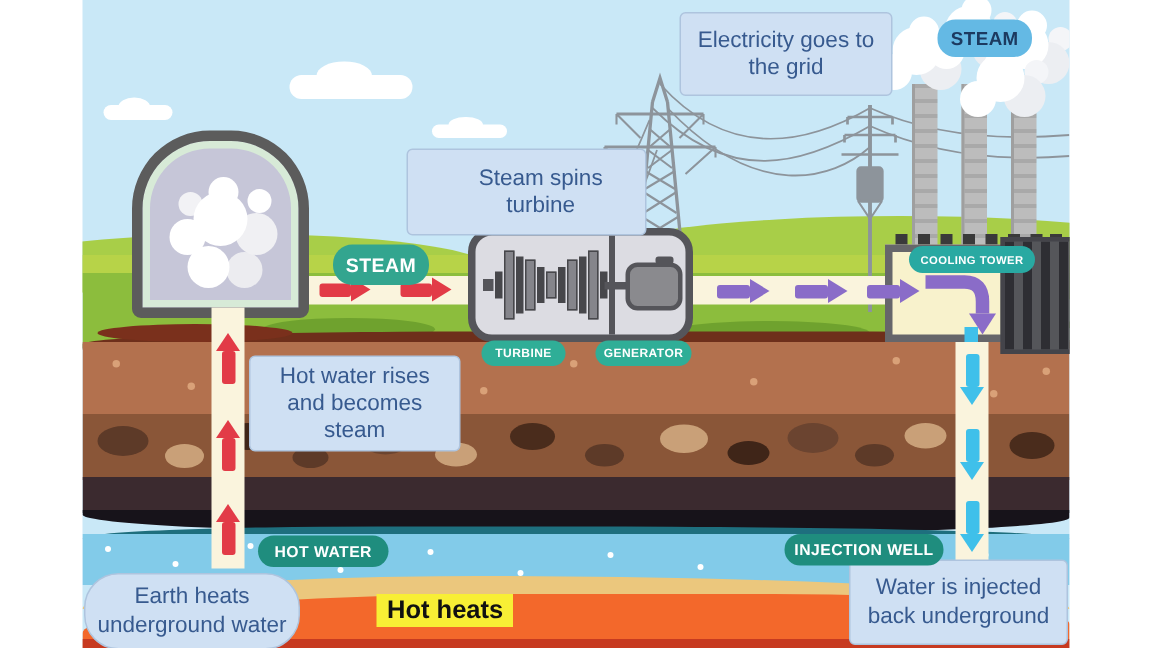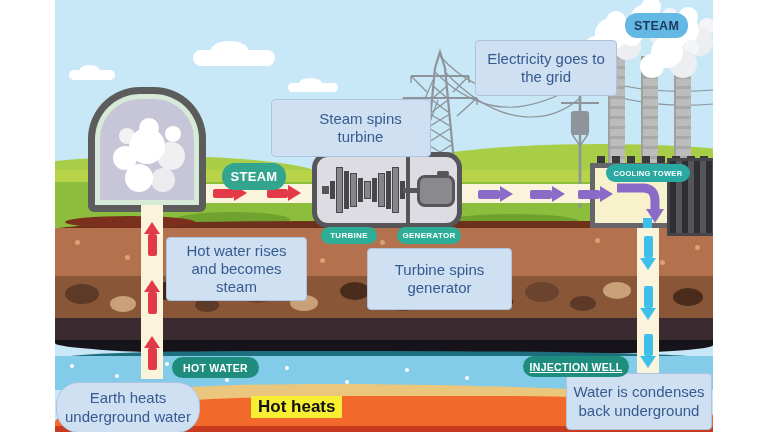--- a/index.html
+++ b/index.html
@@ -200,32 +200,30 @@
     <div class="vbar cyanb" style="height:22px;"></div>
         <div class="vhead-down" style="border-top:12px solid #3fc0ea;"></div>
   </div>
 
   <div class="pill" style="left:167px;top:163px;width:64px;height:27px;font-size:13px;background:#33a58f;">STEAM</div>
   <div class="pill pill-blue" style="left:570px;top:13px;width:63px;height:25px;font-size:12.5px;border-radius:12px;">STEAM</div>
   <div class="pill" style="left:266px;top:227px;width:56px;height:17px;font-size:8px;background:#2fae97;">TURBINE</div>
   <div class="pill" style="left:342px;top:227px;width:64px;height:17px;font-size:8px;background:#2fae97;">GENERATOR</div>
   <div class="pill" style="left:117px;top:357px;width:87px;height:21px;font-size:10.5px;background:#1f8d7e;">HOT WATER</div>
   <div class="pill" style="left:551px;top:164px;width:84px;height:18px;font-size:7.5px;background:#29a9a2;">COOLING TOWER</div>
-  <div class="pill" style="left:468px;top:356px;width:106px;height:21px;font-size:10.5px;background:#1f8d7e;text-decoration:underline;">INJECTION WELL</div>
-
-  <div class="box" style="left:420px;top:8px;width:140px;height:54px;margin-top:32px;">Electricity goes to
+  <div class="pill" style="left:468px;top:356px;width:106px;height:21px;font-size:10.5px;background:#1f8d7e;">INJECTION WELL</div>
+
+  <div class="box" style="left:398px;top:8px;width:140px;height:54px;">Electricity goes to
 the grid</div>
   <div class="box" style="left:216px;top:99px;width:139px;height:56px;padding-left:19px;">Steam spins
 turbine</div>
   <div class="box" style="left:111px;top:237px;width:139px;height:62px;">Hot water rises
 and becomes
 steam</div>
-  <div class="box" style="left:312px;top:248px;width:143px;height:60px;">Turbine spins
-generator</div>
   <div class="box" style="left:1px;top:382px;width:142px;height:49px;border-radius:23px;">Earth heats
 underground water</div>
-  <div class="box" style="left:511px;top:373px;width:144px;height:55px;">Water is condenses
+  <div class="box" style="left:511px;top:373px;width:144px;height:55px;">Water is injected
 back underground</div>
 
   <div class="abs" style="left:196px;top:396px;background:#f8ef35;color:#111;font-size:17px;font-weight:bold;padding:1px 7px;z-index:7;">Hot heats</div>
 
  </div>
 </div>
 
 </body></html>

